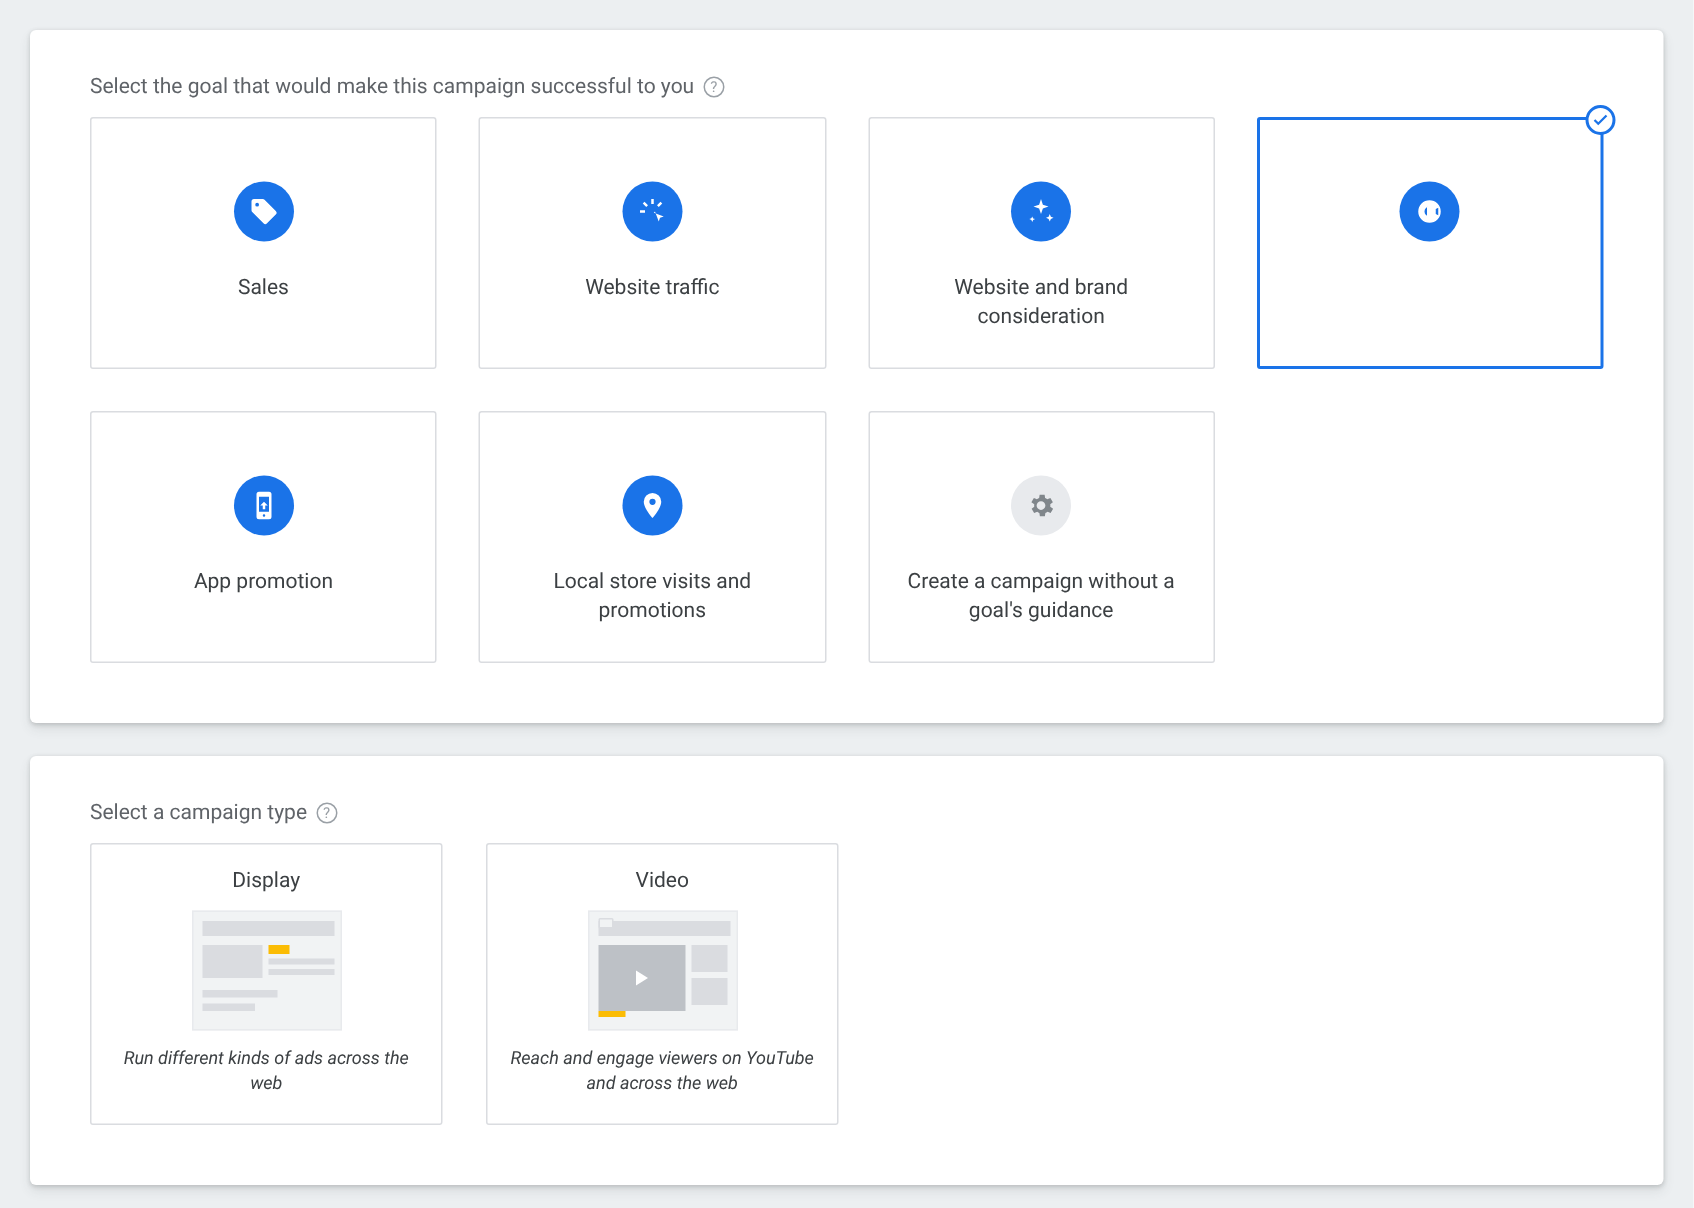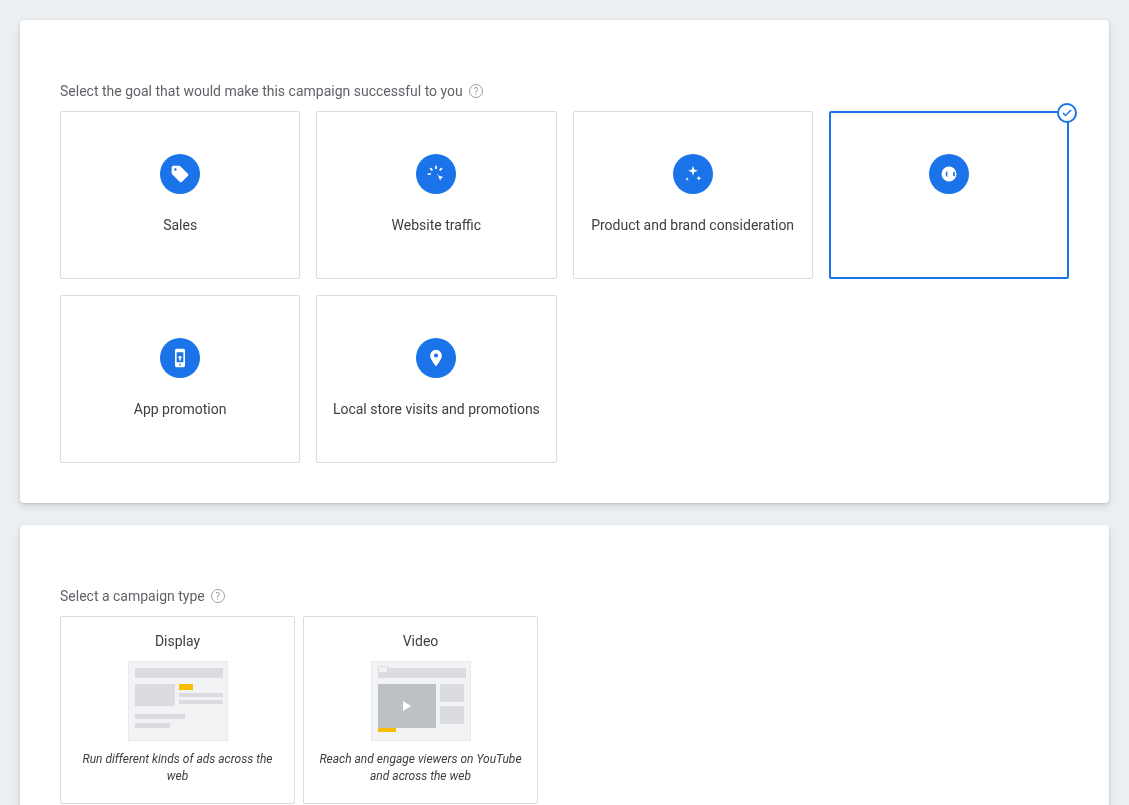--- a/index.html
+++ b/index.html
@@ -17,31 +17,30 @@
     padding: 30px 40px 40px 40px;
     margin-bottom: 22px;
   }
   .section-label {
     font-size: 14px;
     color: #5f6368;
     margin-bottom: 12px;
     display: flex;
     align-items: center;
     gap: 6px;
-    margin-top: 33px;
   }
   .help-icon {
     width: 14px; height: 14px; border: 1px solid #9aa0a6; border-radius: 50%;
     display: inline-flex; align-items: center; justify-content: center;
     font-size: 10px; color: #9aa0a6; cursor: default;
   }
   .goal-grid {
     display: grid;
     grid-template-columns: repeat(4, 1fr);
-    gap: 16px;
+    gap: 28px;
   }
   .goal-tile {
     border: 1px solid #dadce0;
     border-radius: 2px;
     height: 168px;
     display: flex;
     flex-direction: column;
     align-items: center;
     padding-top: 42px;
     position: relative;
@@ -75,21 +74,21 @@
   .goal-icon.gray svg { fill:#80868b; }
   .goal-label {
     font-size: 14px;
     color: #3c4043;
     padding: 0 14px;
     line-height: 1.35;
   }
   .type-grid {
     display: grid;
     grid-template-columns: 235px 235px;
-    gap: 8px;
+    gap: 29px;
   }
   .type-tile {
     border: 1px solid #dadce0;
     border-radius: 2px;
     padding: 16px 12px 18px 12px;
     text-align: center;
     cursor: pointer;
   }
   .type-title { font-size: 14px; color:#3c4043; margin-bottom: 12px; }
   .type-desc { font-size: 12px; color:#3c4043; line-height:1.4; margin-top: 10px; font-style: italic; }
@@ -144,21 +143,21 @@
           </svg>
         </div>
         <div class="goal-label">Website traffic</div>
       </div>
       <div class="goal-tile">
         <div class="goal-icon">
           <svg viewBox="0 0 24 24">
             <path d="M12 2l1.5 4.5L18 8l-4.5 1.5L12 14l-1.5-4.5L6 8l4.5-1.5zM19 14l.9 2.1L22 17l-2.1.9L19 20l-.9-2.1L16 17l2.1-.9zM5 16l.7 1.6L7.3 18l-1.6.7L5 20.3l-.7-1.6L2.7 18l1.6-.7z"></path>
           </svg>
         </div>
-        <div class="goal-label">Product and brand consideration</div>
+        <div class="goal-label">Website and brand consideration</div>
       </div>
       <div class="goal-tile selected">
         <div class="goal-checkmark">
           <svg viewBox="0 0 24 24">
             <path fill="none" stroke="#1a73e8" stroke-width="3" d="M4 12l5 5L20 6"></path>
           </svg>
         </div>
         <div class="goal-icon">
           <svg viewBox="0 0 24 24">
             <path d="M12 3a9 9 0 00-9 9 9 9 0 009 9 9 9 0 009-9 9 9 0 00-9-9zm-4 9a4 4 0 014-4v8a4 4 0 01-4-4zm9-2l2-1v6l-2-1zm0 5l1.5 1M17 9l1.5-1"></path>
@@ -174,20 +173,28 @@
         </div>
         <div class="goal-label">App promotion</div>
       </div>
       <div class="goal-tile">
         <div class="goal-icon">
           <svg viewBox="0 0 24 24">
             <path d="M12 2a7 7 0 00-7 7c0 5.25 7 13 7 13s7-7.75 7-13a7 7 0 00-7-7zm0 9.5A2.5 2.5 0 1114.5 9 2.5 2.5 0 0112 11.5z"></path>
           </svg>
         </div>
         <div class="goal-label">Local store visits and promotions</div>
+      </div>
+      <div class="goal-tile">
+        <div class="goal-icon gray">
+          <svg viewBox="0 0 24 24">
+            <path d="M19.4 13a7.5 7.5 0 000-2l2.1-1.6-2-3.4-2.5 1a7.3 7.3 0 00-1.7-1l-.4-2.6h-4l-.4 2.6a7.3 7.3 0 00-1.7 1l-2.5-1-2 3.4L6.6 11a7.5 7.5 0 000 2l-2.1 1.6 2 3.4 2.5-1a7.3 7.3 0 001.7 1l.4 2.6h4l.4-2.6a7.3 7.3 0 001.7-1l2.5 1 2-3.4zM12 15.5A3.5 3.5 0 1115.5 12 3.5 3.5 0 0112 15.5z"></path>
+          </svg>
+        </div>
+        <div class="goal-label">Create a campaign without a goal's guidance</div>
       </div>
     </div>
 </div>
 
 <div class="card">
   <div class="section-label">
     <span>Select a campaign type</span>
     <span class="help-icon">?</span>
   </div>
   <div class="type-grid" id="type-grid">

